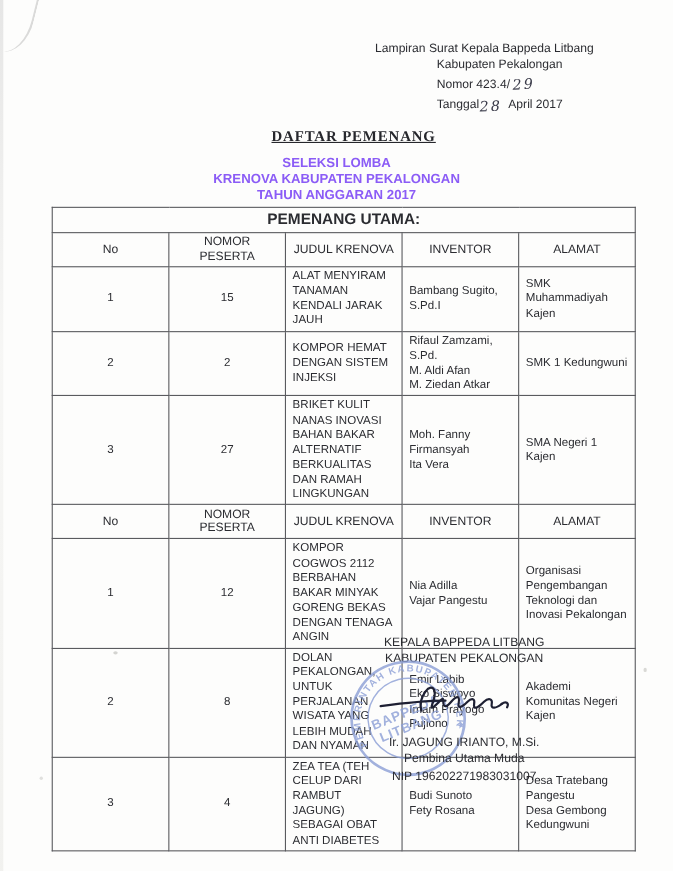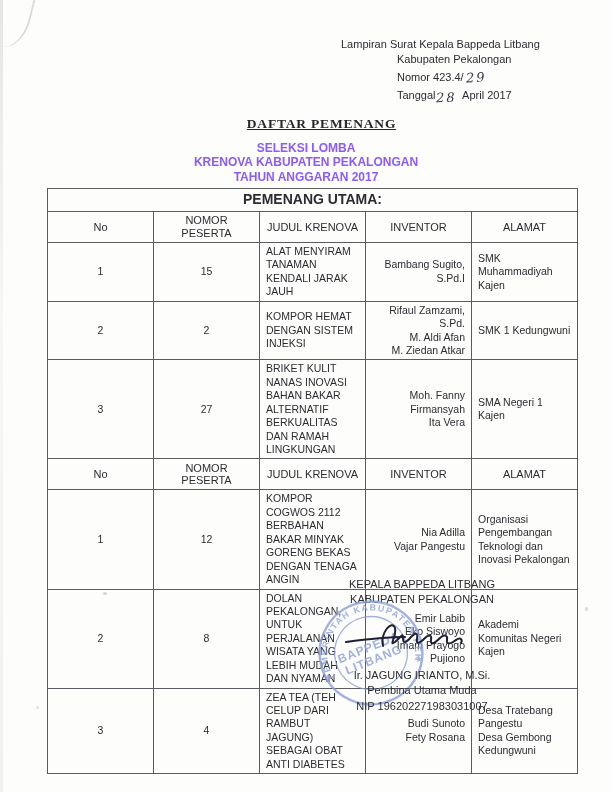--- a/index.html
+++ b/index.html
@@ -54,21 +54,21 @@
   table.winners td{
     border:1px solid #5a5b5f;
     padding:2px 6px;
     vertical-align:middle;
     line-height:1.28;
     overflow:hidden;
   }
   td.c-no{width:27px;text-align:center;}
   td.c-np{width:60px;text-align:center;}
   td.c-judul{width:169px;}
-  td.c-inv{width:120px;text-align:right;}
+  td.c-inv{width:120px;}
   td.c-al{width:143px;}
   tr.sec td{font-weight:bold;text-align:center;font-size:14px;height:17px;padding:2px;}
   tr.colhead td{text-align:center;font-size:11px;height:26px;line-height:1.15;}
   tr.r-1{height:29px;} tr.r-2{height:43px;} tr.r-3{height:59px;}
   tr.r-4{height:52px;} tr.r-5{height:43px;} tr.r-6{height:57px;}
   
   .sigblock{position:absolute;top:577px;left:321px;width:202px;text-align:center;font-size:11px;line-height:1.4;}
   .sig-spacer{height:60px;}
   .stamp{position:absolute;left:-6px;top:20px;width:112px;height:112px;opacity:.8;}
   .signature{position:absolute;left:22px;top:38px;width:136px;height:36px;}

